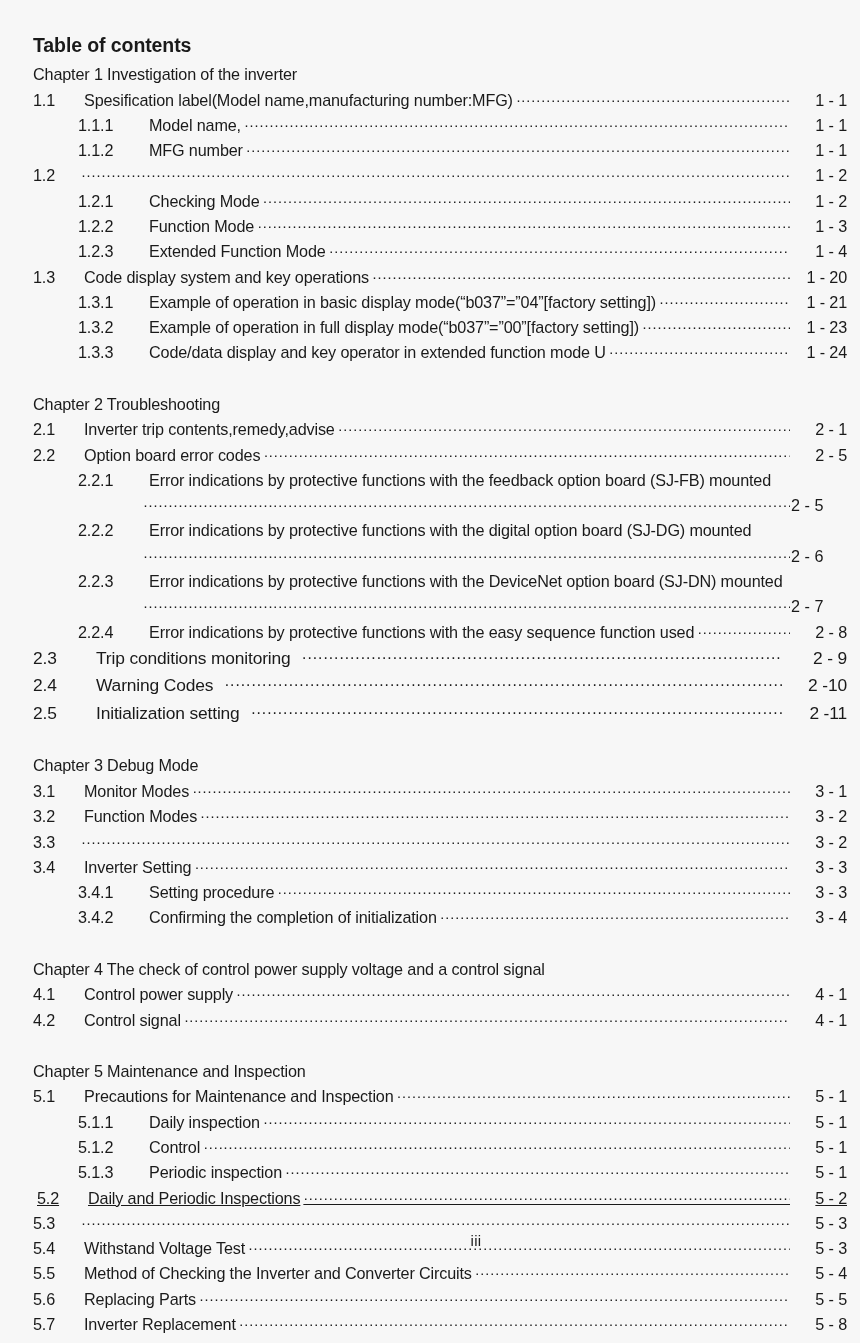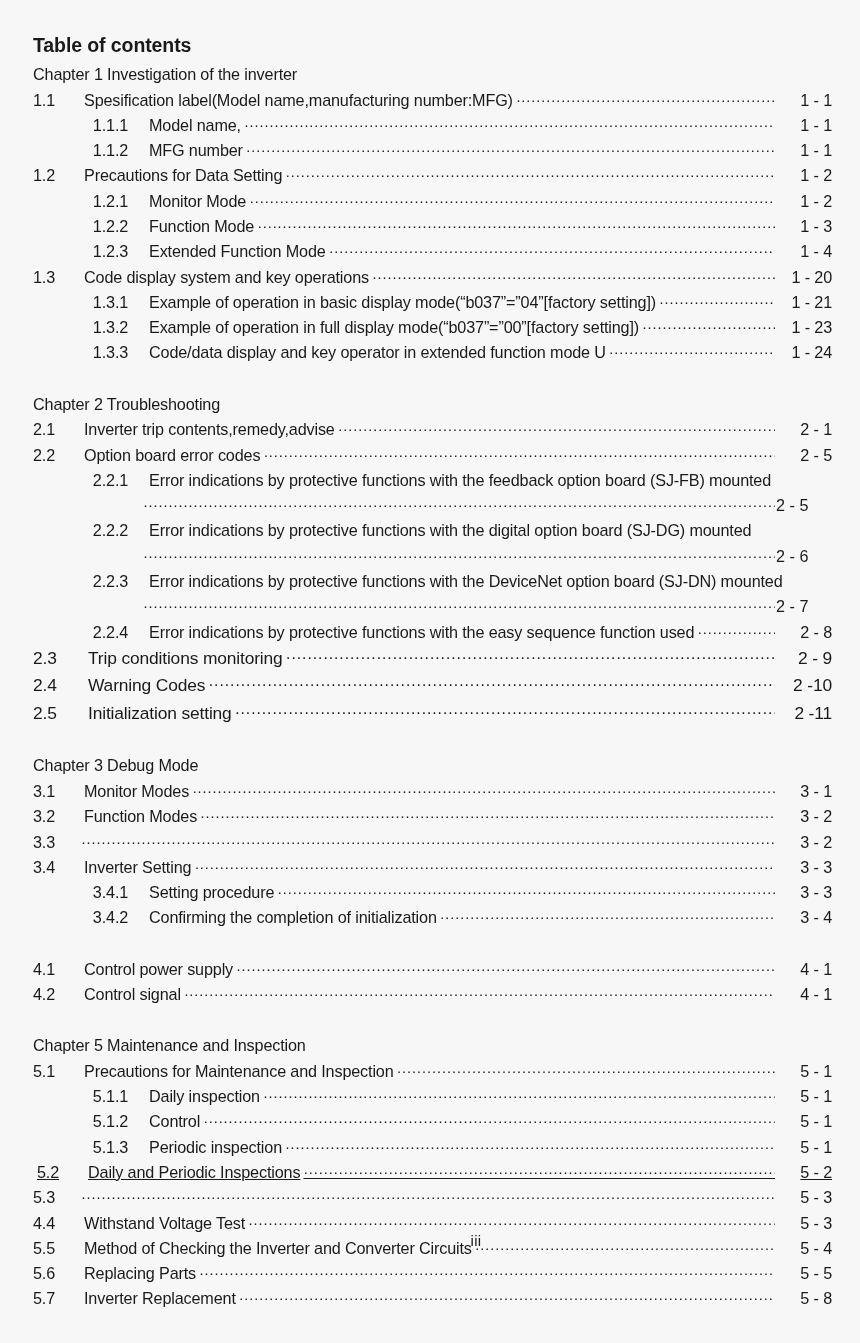--- a/index.html
+++ b/index.html
@@ -14,21 +14,21 @@
     color: #1a1a1a;
     position: relative;
     overflow: hidden;
   }
   .page {
     position: absolute;
     left: 0; top: 0;
     width: 860px;
     height: 1343px;
     box-sizing: border-box;
-    padding: 33px 28px 0 33px;
+    padding: 33px 13px 0 33px;
   }
   .toc-title {
     font-size: 19.5px;
     font-weight: bold;
     letter-spacing: -0.1px;
     margin: 0 0 5px 0;
     line-height: 24px;
   }
   .chapter-head {
     font-size: 16.2px;
@@ -72,25 +72,25 @@
     flex: 0 0 auto;
     text-align: right;
   }
   
   .lvl1 .num { width: 45px; }
   .lvl1 { padding-left: 0px; }
   .lvl1 .page-no { width: 56px; }
 
   
   .lvl2 { padding-left: 45px; }
-  .lvl2 .num { width: 65px; text-align: center; }
+  .lvl2 .num { width: 65px; }
   .lvl2 .page-no { width: 56px; }
 
   
-  .big { font-size: 17.4px; line-height: 26.5px; }
+  .big { font-size: 17.4px; line-height: 26.5px; gap: 8px; }
   .big .num { width: 49px; }
   .big .leader { font-size: 16px; }
 
   
   .indent-sm { padding-left: 4px; text-decoration: underline; }
 
   
   .entry-wrap {
     position: relative;
     display: flex;
@@ -147,27 +147,26 @@
         <span class="page-no">1 - 1</span>
       </div>
       <div class="entry lvl2">
         <span class="num">1.1.2</span>
         <span class="title">MFG number</span>
         <span class="leader">····························································································································································································································</span>
         <span class="page-no">1 - 1</span>
       </div>
       <div class="entry lvl1">
         <span class="num">1.2</span>
-        <span class="title">Precautions for Data Setting</span>
         <span class="leader">····························································································································································································································</span>
         <span class="page-no">1 - 2</span>
       </div>
       <div class="entry lvl2">
         <span class="num">1.2.1</span>
-        <span class="title">Monitor Mode</span>
+        <span class="title">Checking Mode</span>
         <span class="leader">····························································································································································································································</span>
         <span class="page-no">1 - 2</span>
       </div>
       <div class="entry lvl2">
         <span class="num">1.2.2</span>
         <span class="title">Function Mode</span>
         <span class="leader">····························································································································································································································</span>
         <span class="page-no">1 - 3</span>
       </div>
       <div class="entry lvl2">
@@ -293,20 +292,21 @@
         <span class="leader">····························································································································································································································</span>
         <span class="page-no">3 - 3</span>
       </div>
       <div class="entry lvl2">
         <span class="num">3.4.2</span>
         <span class="title">Confirming the completion of initialization</span>
         <span class="leader">····························································································································································································································</span>
         <span class="page-no">3 - 4</span>
       </div>
       <div class="gap"></div>
+      <div class="chapter-head">Chapter 4 The check of control power supply voltage and a control signal</div>
       <div class="entry lvl1">
         <span class="num">4.1</span>
         <span class="title">Control power supply</span>
         <span class="leader">····························································································································································································································</span>
         <span class="page-no">4 - 1</span>
       </div>
       <div class="entry lvl1">
         <span class="num">4.2</span>
         <span class="title">Control signal</span>
         <span class="leader">····························································································································································································································</span>
@@ -343,21 +343,21 @@
         <span class="title">Daily and Periodic Inspections</span>
         <span class="leader">····························································································································································································································</span>
         <span class="page-no">5 - 2</span>
       </div>
       <div class="entry lvl1">
         <span class="num">5.3</span>
         <span class="leader">····························································································································································································································</span>
         <span class="page-no">5 - 3</span>
       </div>
       <div class="entry lvl1">
-        <span class="num">4.4</span>
+        <span class="num">5.4</span>
         <span class="title">Withstand Voltage Test</span>
         <span class="leader">····························································································································································································································</span>
         <span class="page-no">5 - 3</span>
       </div>
       <div class="entry lvl1">
         <span class="num">5.5</span>
         <span class="title">Method of Checking the Inverter and Converter Circuits</span>
         <span class="leader">····························································································································································································································</span>
         <span class="page-no">5 - 4</span>
       </div>

